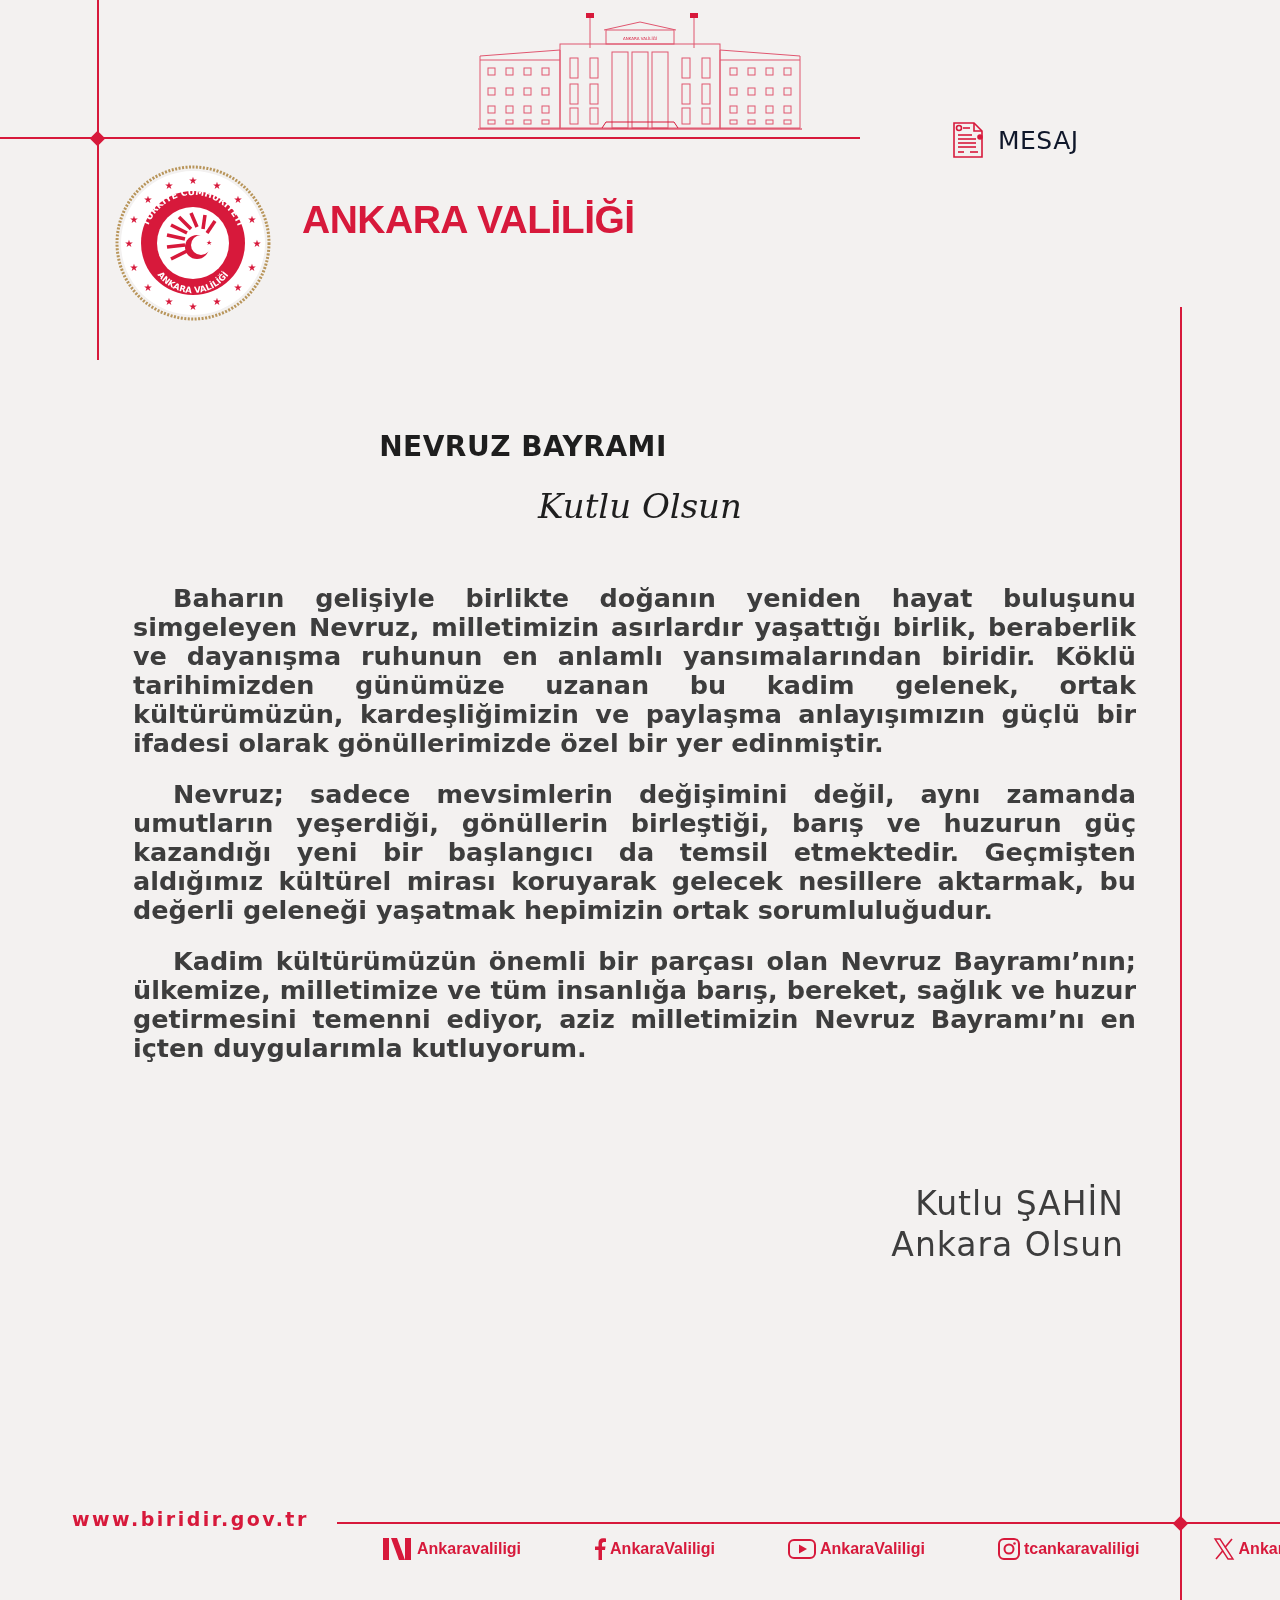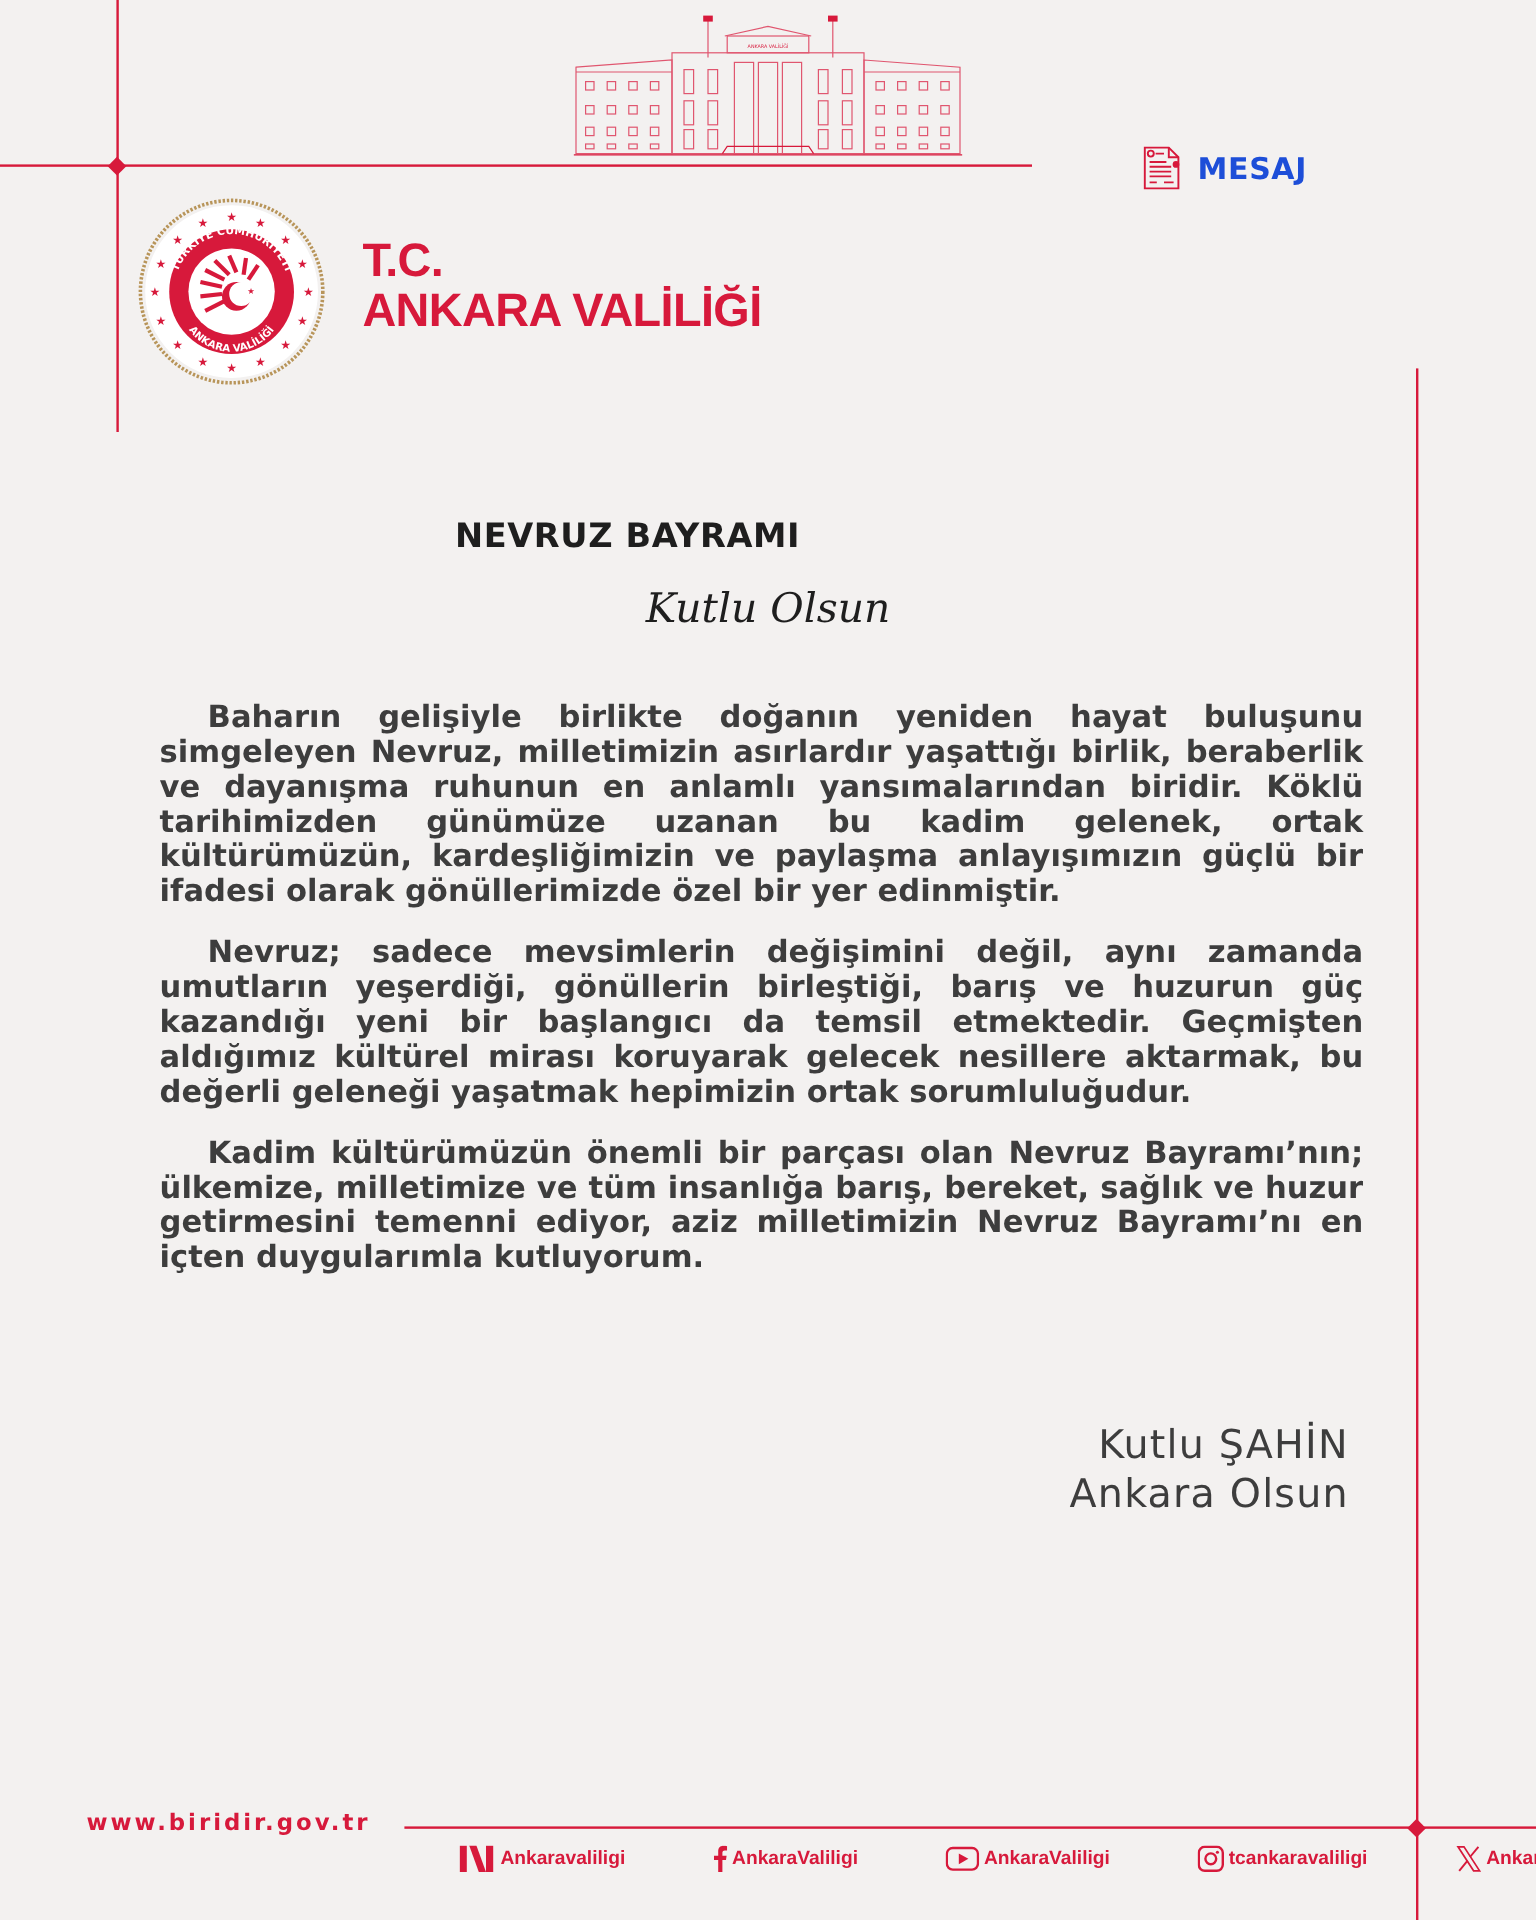--- a/index.html
+++ b/index.html
@@ -11,21 +11,21 @@
     font-family: "DejaVu Sans", sans-serif;
     color: #3b3b3b;
   }
   .line { position: absolute; background: #d7193b; }
   .diamond {
     position: absolute; width: 11px; height: 11px; background: #d7193b;
     transform: rotate(45deg);
   }
   .building { position: absolute; left: 478px; top: 10px; width: 324px; height: 120px; }
   .mesaj { position: absolute; left: 952px; top: 121px; display: flex; align-items: center; gap: 14px; }
-  .mesaj-label { font-family: "DejaVu Sans", sans-serif; font-weight: 700; font-size: 25px; color: #1d4ed8; letter-spacing: 0.5px; }
+  .mesaj-label { font-family: "DejaVu Sans", sans-serif; font-weight: 400; font-size: 25px; color: #0f172a; letter-spacing: 0.5px; }
   .seal { position: absolute; left: 113px; top: 163px; width: 160px; height: 160px; }
   .org { position: absolute; left: 302px; top: 198px; color: #d7193b; font-family: "Liberation Sans", sans-serif; font-weight: 700; }
   .org .l1 { font-size: 39px; line-height: 40px; letter-spacing: -0.5px; }
   .org .l2 { font-size: 39px; line-height: 44px; letter-spacing: -0.5px; }
   .title {
     position: absolute; left: 0; width: 1046px; top: 430px; text-align: center;
     font-family: "DejaVu Sans", sans-serif; font-weight: 700; font-size: 28px; color: #1e1e1e; letter-spacing: 0.5px;
   }
   .script { position: absolute; left: 510px; top: 470px; width: 260px; height: 70px; }
   .body-text {
@@ -190,21 +190,20 @@
       <path d="M78 50 L84 64"></path>
       <path d="M92 52 L90 66"></path>
       <path d="M102 58 L94 70"></path>
   </g>
   <circle cx="84" cy="84" r="12" fill="#d7193b"></circle>
   <circle cx="88" cy="82" r="10" fill="#ffffff"></circle>
   <text x="93" y="82" font-size="7" fill="#d7193b">★</text>
 </svg>
 
 <div class="org">
-  <div class="l1">T.C.</div>
   <div class="l2">ANKARA VALİLİĞİ</div>
 </div>
 
 <div class="title">NEVRUZ BAYRAMI</div>
 
 <svg class="script" viewBox="0 0 260 70">
   <text x="130" y="48" text-anchor="middle" font-family="DejaVu Serif, serif" font-style="italic" font-size="34" fill="#1e1e1e">Kutlu Olsun</text>
 </svg>
 
 <div class="body-text">

